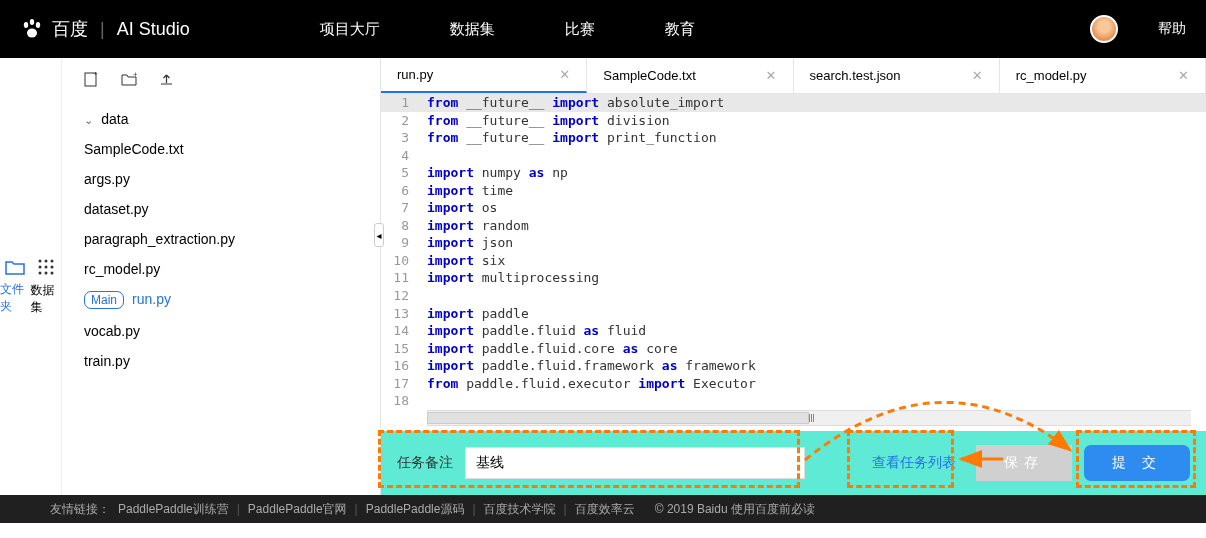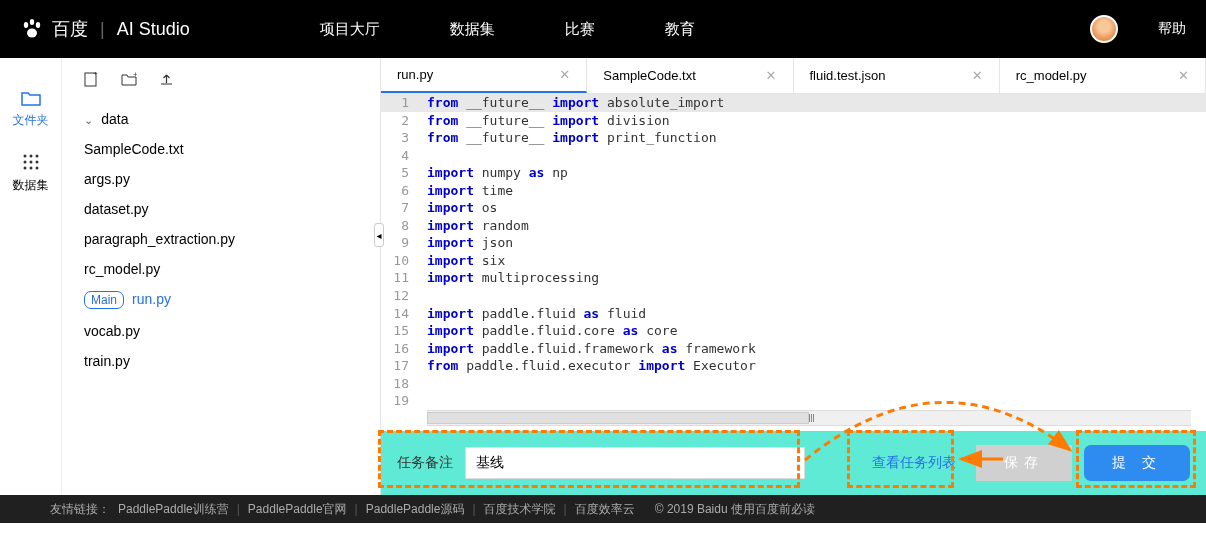--- a/index.html
+++ b/index.html
@@ -6,21 +6,21 @@
 body { font-family:Arial,"Microsoft YaHei",sans-serif; font-size:14px; background:#fff; width:1206px; height:538px; overflow:hidden; position:relative; }
 .topbar { background:#000; height:58px; display:flex; align-items:center; color:#fff; padding:0 20px; }
 .logo { display:flex; align-items:center; gap:8px; font-size:18px; font-weight:500; }
 .logo-paw { width:24px; height:24px; }
 .logo-sep { color:#666; margin:0 4px; }
 .topnav { display:flex; gap:70px; margin-left:130px; }
 .topnav a { color:#fff; font-size:15px; }
 .toptools { margin-left:auto; display:flex; align-items:center; gap:40px; }
 .avatar { width:28px; height:28px; border-radius:50%; background:radial-gradient(circle at 50% 40%, #f8c89a 30%, #e89050 70%); border:2px solid #fff; }
 .workspace { display:flex; height:437px; }
-.vtabs { width:62px; border-right:1px solid #eee; padding-top:20px; display:flex; flex-direction:column; align-items:center; }
+.vtabs { width:62px; border-right:1px solid #eee; padding-top:20px; display:flex; flex-direction:row; align-items:center; }
 .vtab { display:flex; flex-direction:column; align-items:center; gap:6px; padding:12px 0; font-size:12px; cursor:pointer; width:100%; }
 .vtab.active { color:#2571e5; }
 .files { width:318px; padding:14px 18px; }
 .file-actions { display:flex; gap:22px; margin-bottom:14px; padding-left:4px; }
 .file-actions span { cursor:pointer; font-size:15px; color:#333; }
 .file-tree { font-size:14px; }
 .file-node { padding:7px 4px; cursor:pointer; display:flex; gap:8px; }
 .file-node.folder::before { content:"⌃"; display:inline-block; transform:rotate(180deg) translateY(1px); font-size:11px; color:#666; }
 .file-node.child { padding-left:4px; }
 .main-badge { border:1px solid #2571e5; color:#2571e5; border-radius:7px; padding:1px 6px; font-size:12px; }
@@ -168,21 +168,21 @@
     <div class="tabs" id="tabs-row">
         <div class="tab active">
           <span>run.py</span>
           <span class="close">✕</span>
         </div>
         <div class="tab">
           <span>SampleCode.txt</span>
           <span class="close">✕</span>
         </div>
         <div class="tab">
-          <span>fluid.test.json</span>
+          <span>search.test.json</span>
           <span class="close">✕</span>
         </div>
         <div class="tab">
           <span>rc_model.py</span>
           <span class="close">✕</span>
         </div>
       </div>
     <div class="code">
       <div class="code-inner" id="code-lines">
           <div class="codeline hl">
@@ -225,20 +225,24 @@
             <div class="ln">10</div>
             <div class="lc"><span class="kw">import</span><span class="id"> six</span></div>
           </div>
           <div class="codeline">
             <div class="ln">11</div>
             <div class="lc"><span class="kw">import</span><span class="id"> multiprocessing</span></div>
           </div>
           <div class="codeline">
             <div class="ln">12</div>
             <div class="lc"></div>
+          </div>
+          <div class="codeline">
+            <div class="ln">13</div>
+            <div class="lc"><span class="kw">import</span><span class="id"> paddle</span></div>
           </div>
           <div class="codeline">
             <div class="ln">14</div>
             <div class="lc"><span class="kw">import</span><span class="id"> paddle.fluid </span><span class="kw">as</span><span class="id"> fluid</span></div>
           </div>
           <div class="codeline">
             <div class="ln">15</div>
             <div class="lc"><span class="kw">import</span><span class="id"> paddle.fluid.core </span><span class="kw">as</span><span class="id"> core</span></div>
           </div>
           <div class="codeline">

